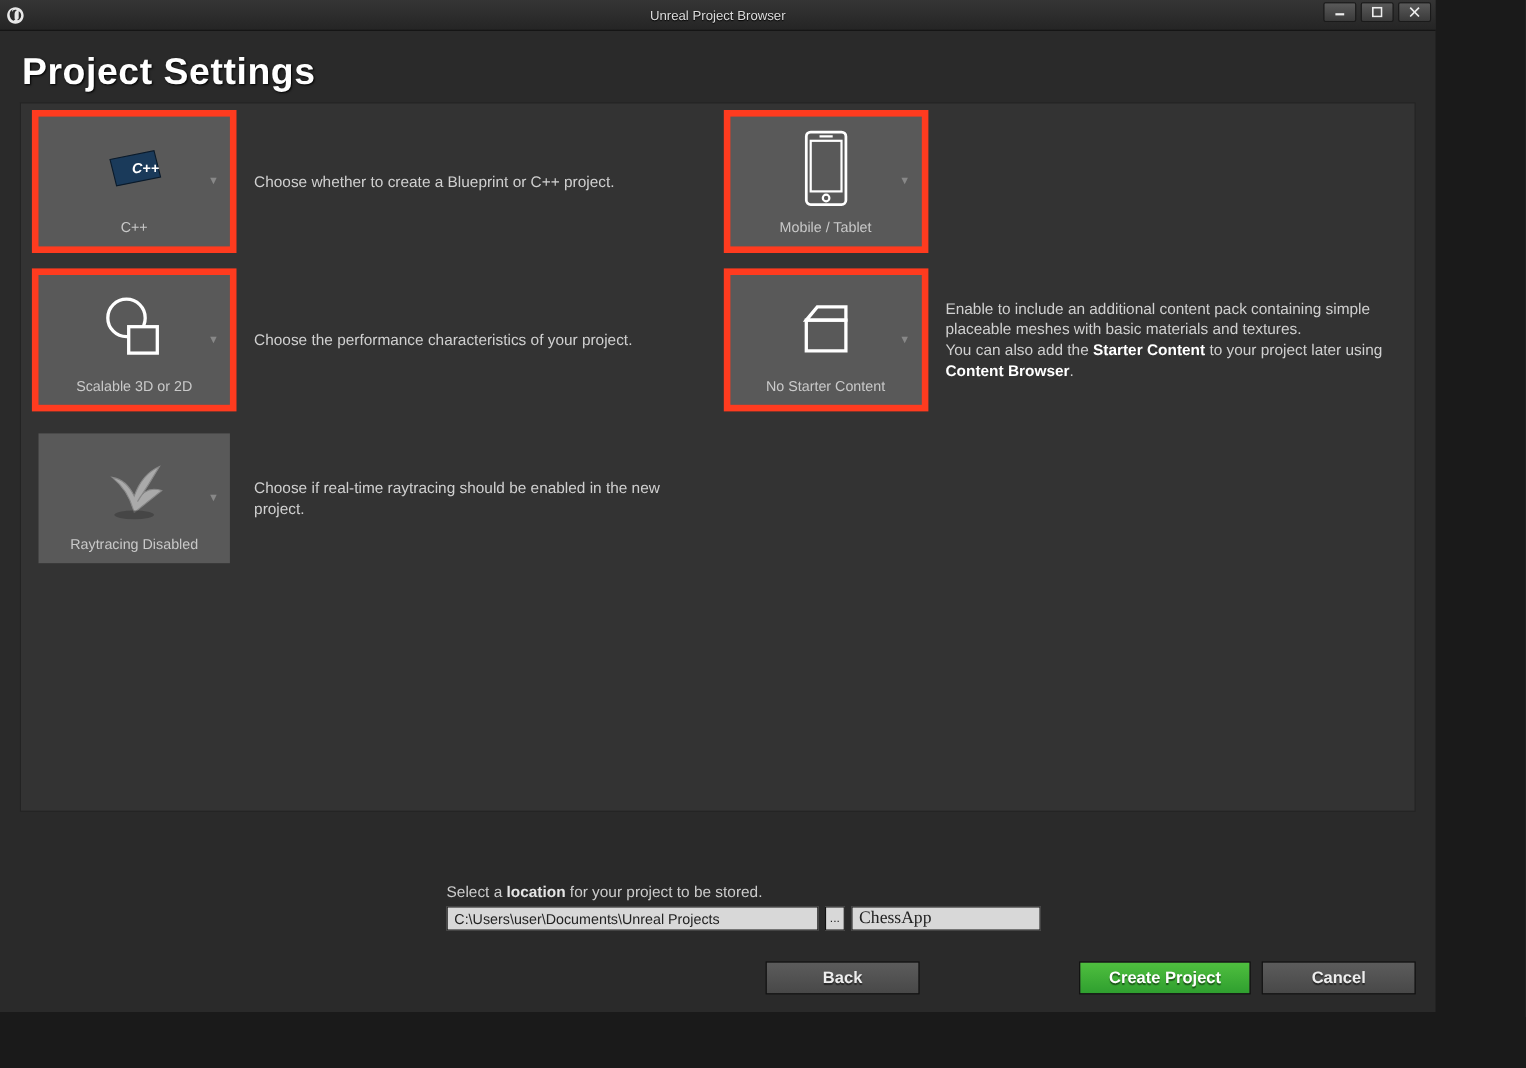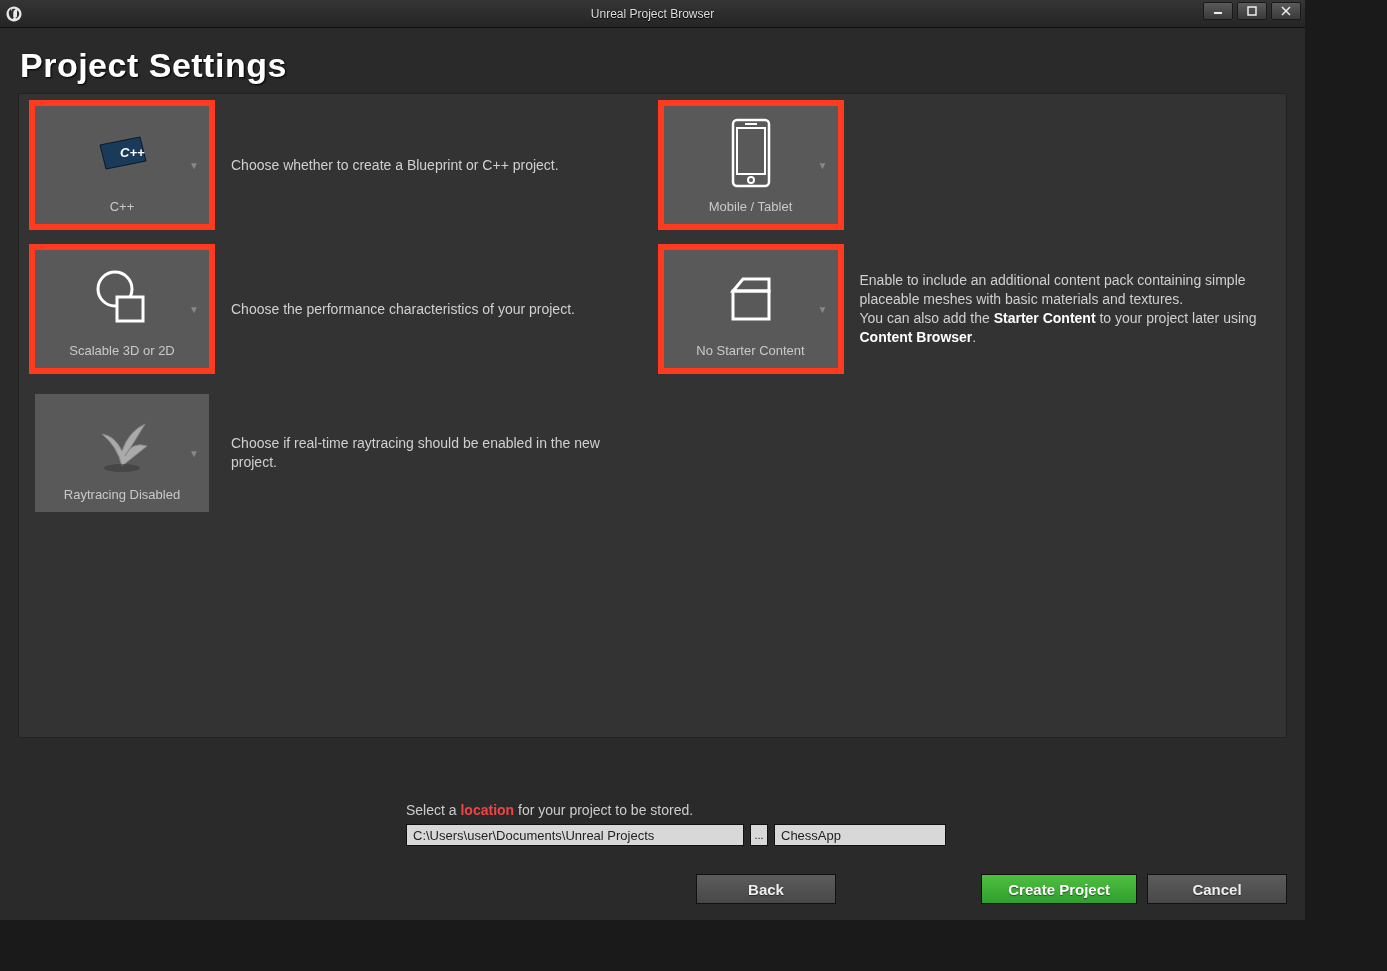--- a/index.html
+++ b/index.html
@@ -18,25 +18,25 @@
 .tilewrap { padding: 6px; }
 .tilewrap.hl { background: #ff3b1f; }
 .tile { width: 174px; height: 118px; background: #595959; display: flex; flex-direction: column; align-items: center; justify-content: flex-end; position: relative; cursor: pointer; }
 .tile .iconarea { flex: 1; display: flex; align-items: center; justify-content: center; width: 100%; }
 .tile .label { color: #c9c9c9; font-size: 13px; padding-bottom: 10px; }
 .tile .chev { position: absolute; right: 10px; top: 50%; transform: translateY(-50%); color: #888; font-size: 10px; }
 .desc { color: #d0d0d0; font-size: 14px; line-height: 1.35; max-width: 420px; }
 .desc b { color: #fff; font-weight: 700; }
 .bottom { position: absolute; bottom: 0; left: 0; right: 0; padding: 10px 18px 16px; }
 .locrow { text-align: left; margin-left: 388px; margin-bottom: 6px; color: #ccc; font-size: 14px; }
-.locrow b { color: #ef4444; }
+.locrow b { color: #e5e5e5; }
 .inputs { display: flex; gap: 6px; margin-left: 388px; align-items: center; }
 .folder-in { width: 338px; height: 22px; background: #d8d8d8; border: 1px solid #111; color: #222; font-size: 13px; padding: 0 6px; }
 .browse { width: 18px; height: 22px; background: #d8d8d8; border: 1px solid #111; color: #222; font-size: 11px; display: flex; align-items: center; justify-content: center; cursor: pointer; }
-.name-in { width: 172px; height: 22px; background: #d8d8d8; border: 1px solid #111; color: #222; font-size: 13px; padding: 0 6px; }
+.name-in { width: 172px; height: 22px; background: #d8d8d8; border: 1px solid #111; color: #222; font-size: 16px; padding: 0 6px; font-family: Liberation Serif, serif; }
 .sublabels { display: flex; margin-left: 388px; margin-top: 4px; font-size: 12px; color: #aaa; }
 .sublabels .fl { width: 356px; text-align: center; position: relative; }
 .sublabels .nl { width: 178px; text-align: center; position: relative; }
 .sublabels span { background: #3c3c3c; padding: 2px 10px; border-radius: 2px; }
 .btnrow { display: flex; justify-content: flex-end; gap: 10px; margin-top: 28px; padding-right: 0; position: relative; }
 .btn { height: 30px; padding: 0 26px; font-size: 15px; font-weight: 700; border: 1px solid #111; cursor: pointer; display: flex; align-items: center; justify-content: center; text-shadow: 0 1px 1px rgba(0,0,0,0.5); }
 .btn.grey { background: linear-gradient(#5c5c5c,#484848); color: #eee; min-width: 140px; }
 .btn.green { background: linear-gradient(#4fbf3f,#2f9f2f); color: #fff; min-width: 140px; }
 .backpos { position: absolute; left: 678px; }
 svg { display: block; }

